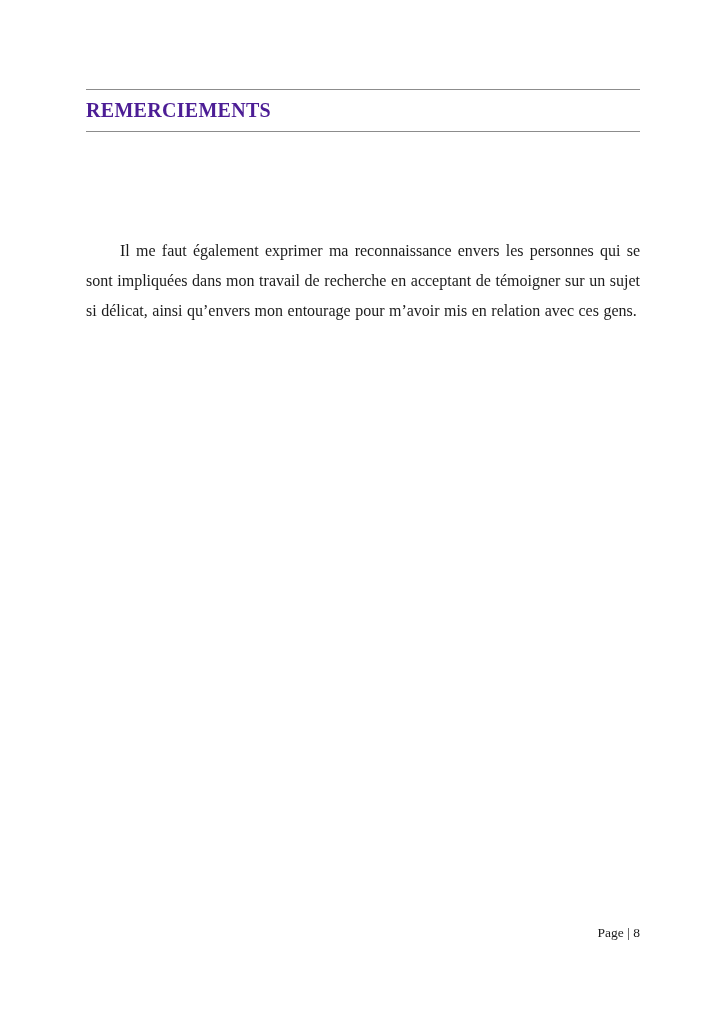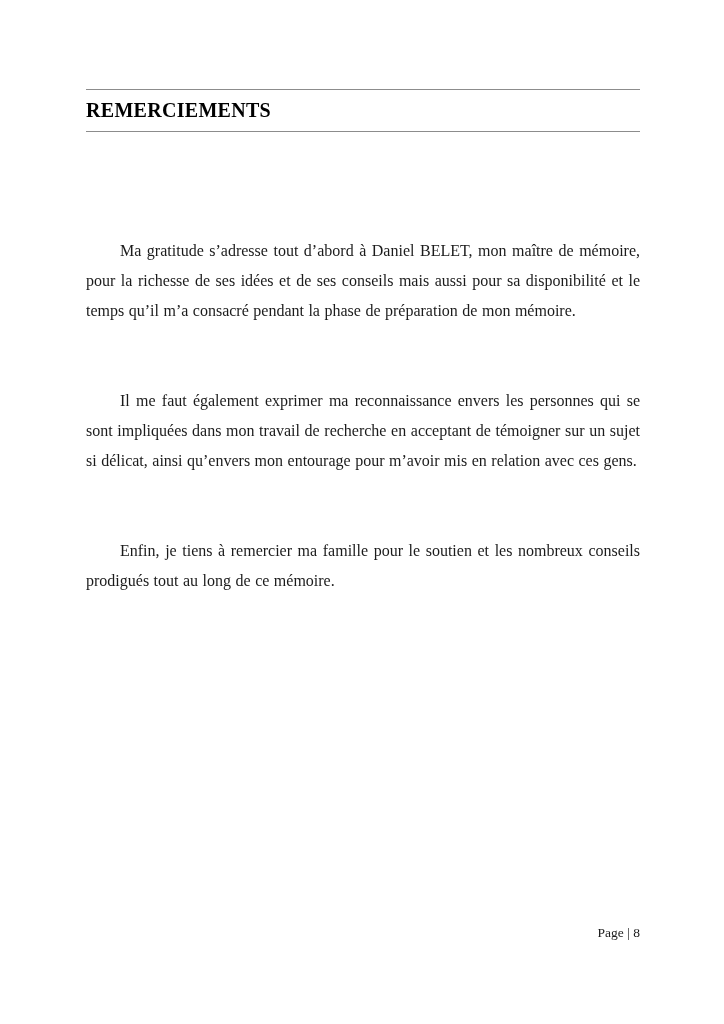--- a/index.html
+++ b/index.html
@@ -31,21 +31,21 @@
   }
   .rule-top {
     margin-top: 89px;
   }
   .title {
     font-size: 20px;
     font-weight: bold;
     letter-spacing: 0.3px;
     line-height: 26px;
     margin: 7px 0 8px 0;
-    color: #000000;
+    color: #4c1d95;
   }
   .body-text {
     margin-top: 104px;
   }
   .para {
     font-size: 16px;
     line-height: 30px;
     text-align: justify;
     text-indent: 34px;
     margin: 0 0 60px 0;
@@ -62,19 +62,17 @@
 </style>
 </head>
 <body>
 
 <div class="page">
   <div class="content">
     <hr class="rule rule-top">
     <h1 class="title">REMERCIEMENTS</h1>
     <hr class="rule">
     <div class="body-text">
-      <p class="para">Ma gratitude s’adresse tout d’abord à Daniel BELET, mon maître de mémoire, pour la richesse de ses idées et de ses conseils mais aussi pour sa disponibilité et le temps qu’il m’a consacré pendant la phase de préparation de mon mémoire.</p>
       <p class="para">Il me faut également exprimer ma reconnaissance envers les personnes qui se sont impliquées dans mon travail de recherche en acceptant de témoigner sur un sujet si délicat, ainsi qu’envers mon entourage pour m’avoir mis en relation avec ces gens.</p>
-      <p class="para">Enfin, je tiens à remercier ma famille pour le soutien et les nombreux conseils prodigués tout au long de ce mémoire.</p>
     </div>
   </div>
   <div class="footer">Page | 8</div>
 </div>
 
 </body></html>

